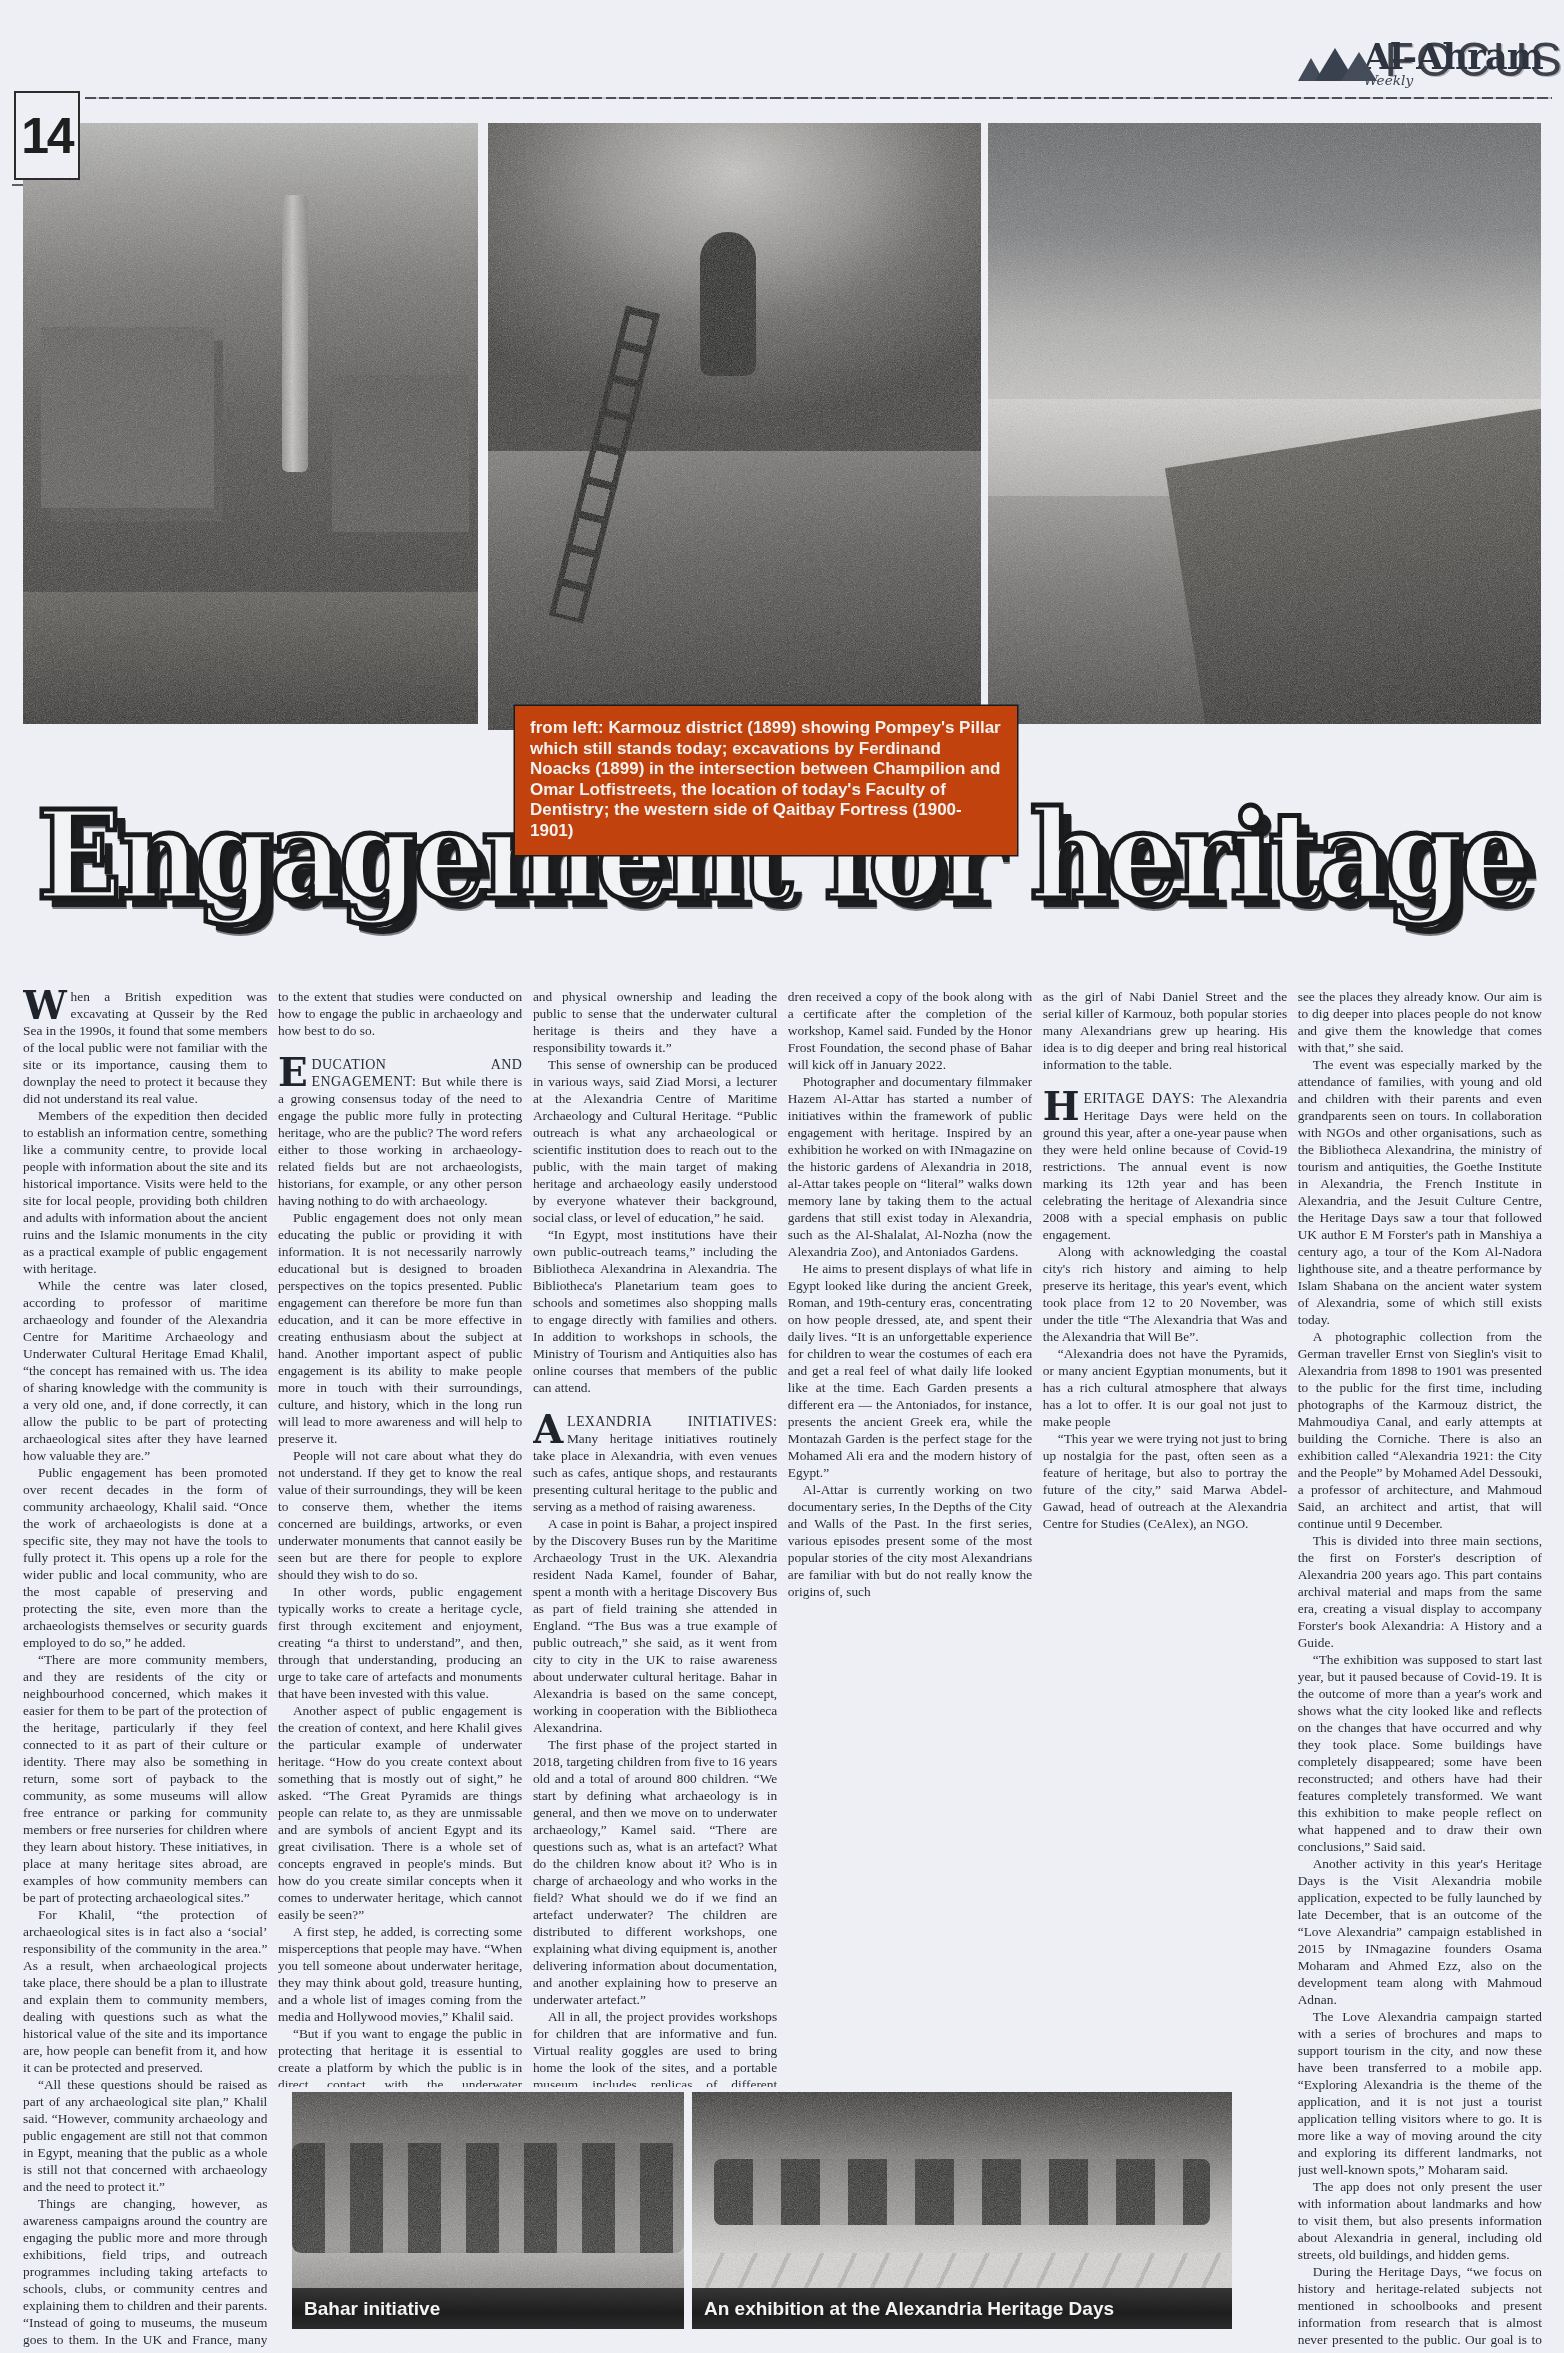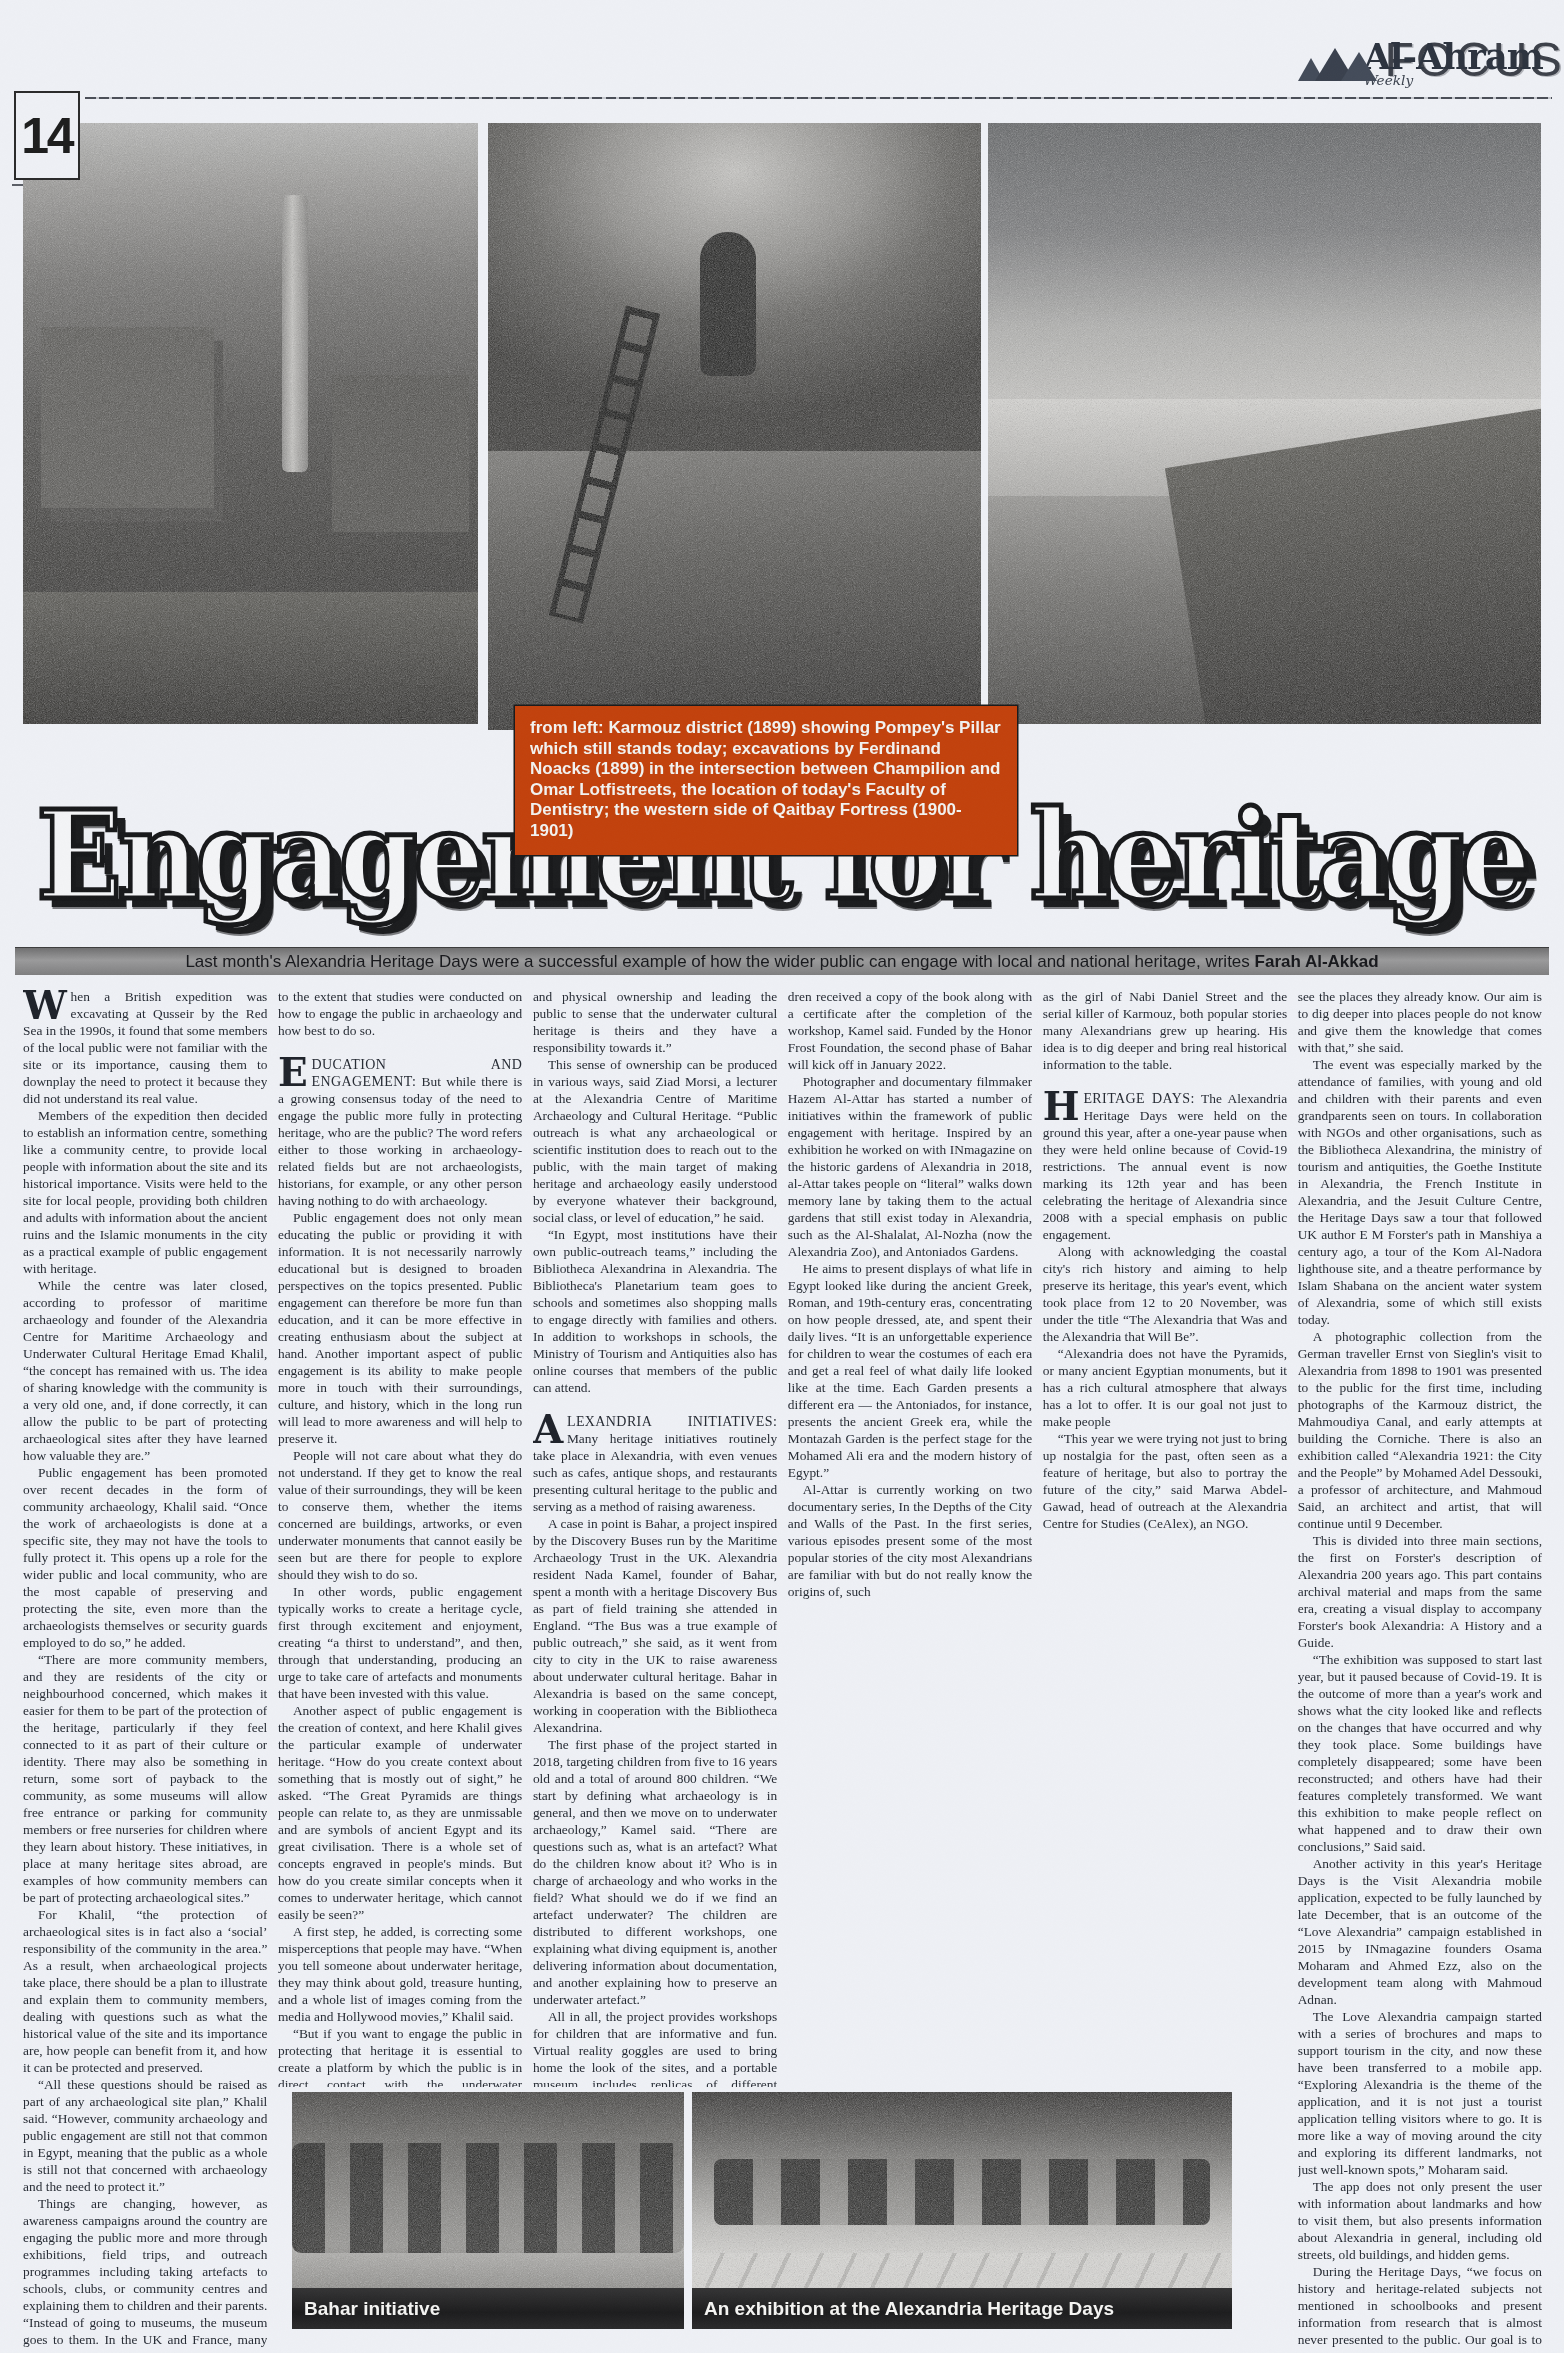--- a/index.html
+++ b/index.html
@@ -162,25 +162,20 @@
         <div class="rocks"></div>
       <svg class="grain" viewBox="0 0 729 792" width="553" height="601">
           <rect width="100%" height="100%" filter="url(#grainF)"></rect>
         </svg>
     </div>
     <div class="photo-caption">from left: Karmouz district (1899) showing Pompey's Pillar which still stands today; excavations by Ferdinand Noacks (1899) in the intersection between Champilion and Omar Lotfistreets, the location of today's Faculty of Dentistry; the western side of Qaitbay Fortress (1900-1901)</div>
   </div>
 
   <div class="headline">Engagement for heritage</div>
 
-  <div class="standfirst">
-    <div class="standfirst-inner">
-      <span>Last month's Alexandria Heritage Days were a successful example of how the wider public can engage with local and national heritage, writes </span><b>Farah Al-Akkad</b>
-    </div>
-  </div>
 
   <div class="article">
       <div class="col">
         <p class="noindent"><span class="dropcap">W</span>hen a British expedition was excavating at Qusseir by the Red Sea in the 1990s, it found that some members of the local public were not familiar with the site or its importance, causing them to downplay the need to protect it because they did not understand its real value.</p>
         <p>Members of the expedition then decided to establish an information centre, something like a community centre, to provide local people with information about the site and its historical importance. Visits were held to the site for local people, providing both children and adults with information about the ancient ruins and the Islamic monuments in the city as a practical example of public engagement with heritage.</p>
         <p>While the centre was later closed, according to professor of maritime archaeology and founder of the Alexandria Centre for Maritime Archaeology and Underwater Cultural Heritage Emad Khalil, “the concept has remained with us. The idea of sharing knowledge with the community is a very old one, and, if done correctly, it can allow the public to be part of protecting archaeological sites after they have learned how valuable they are.”</p>
         <p>Public engagement has been promoted over recent decades in the form of community archaeology, Khalil said. “Once the work of archaeologists is done at a specific site, they may not have the tools to fully protect it. This opens up a role for the wider public and local community, who are the most capable of preserving and protecting the site, even more than the archaeologists themselves or security guards employed to do so,” he added.</p>
         <p>“There are more community members, and they are residents of the city or neighbourhood concerned, which makes it easier for them to be part of the protection of the heritage, particularly if they feel connected to it as part of their culture or identity. There may also be something in return, some sort of payback to the community, as some museums will allow free entrance or parking for community members or free nurseries for children where they learn about history. These initiatives, in place at many heritage sites abroad, are examples of how community members can be part of protecting archaeological sites.”</p>
         <p>For Khalil, “the protection of archaeological sites is in fact also a ‘social’ responsibility of the community in the area.” As a result, when archaeological projects take place, there should be a plan to illustrate and explain them to community members, dealing with questions such as what the historical value of the site and its importance are, how people can benefit from it, and how it can be protected and preserved.</p>
         <p>“All these questions should be raised as part of any archaeological site plan,” Khalil said. “However, community archaeology and public engagement are still not that common in Egypt, meaning that the public as a whole is still not that concerned with archaeology and the need to protect it.”</p>

